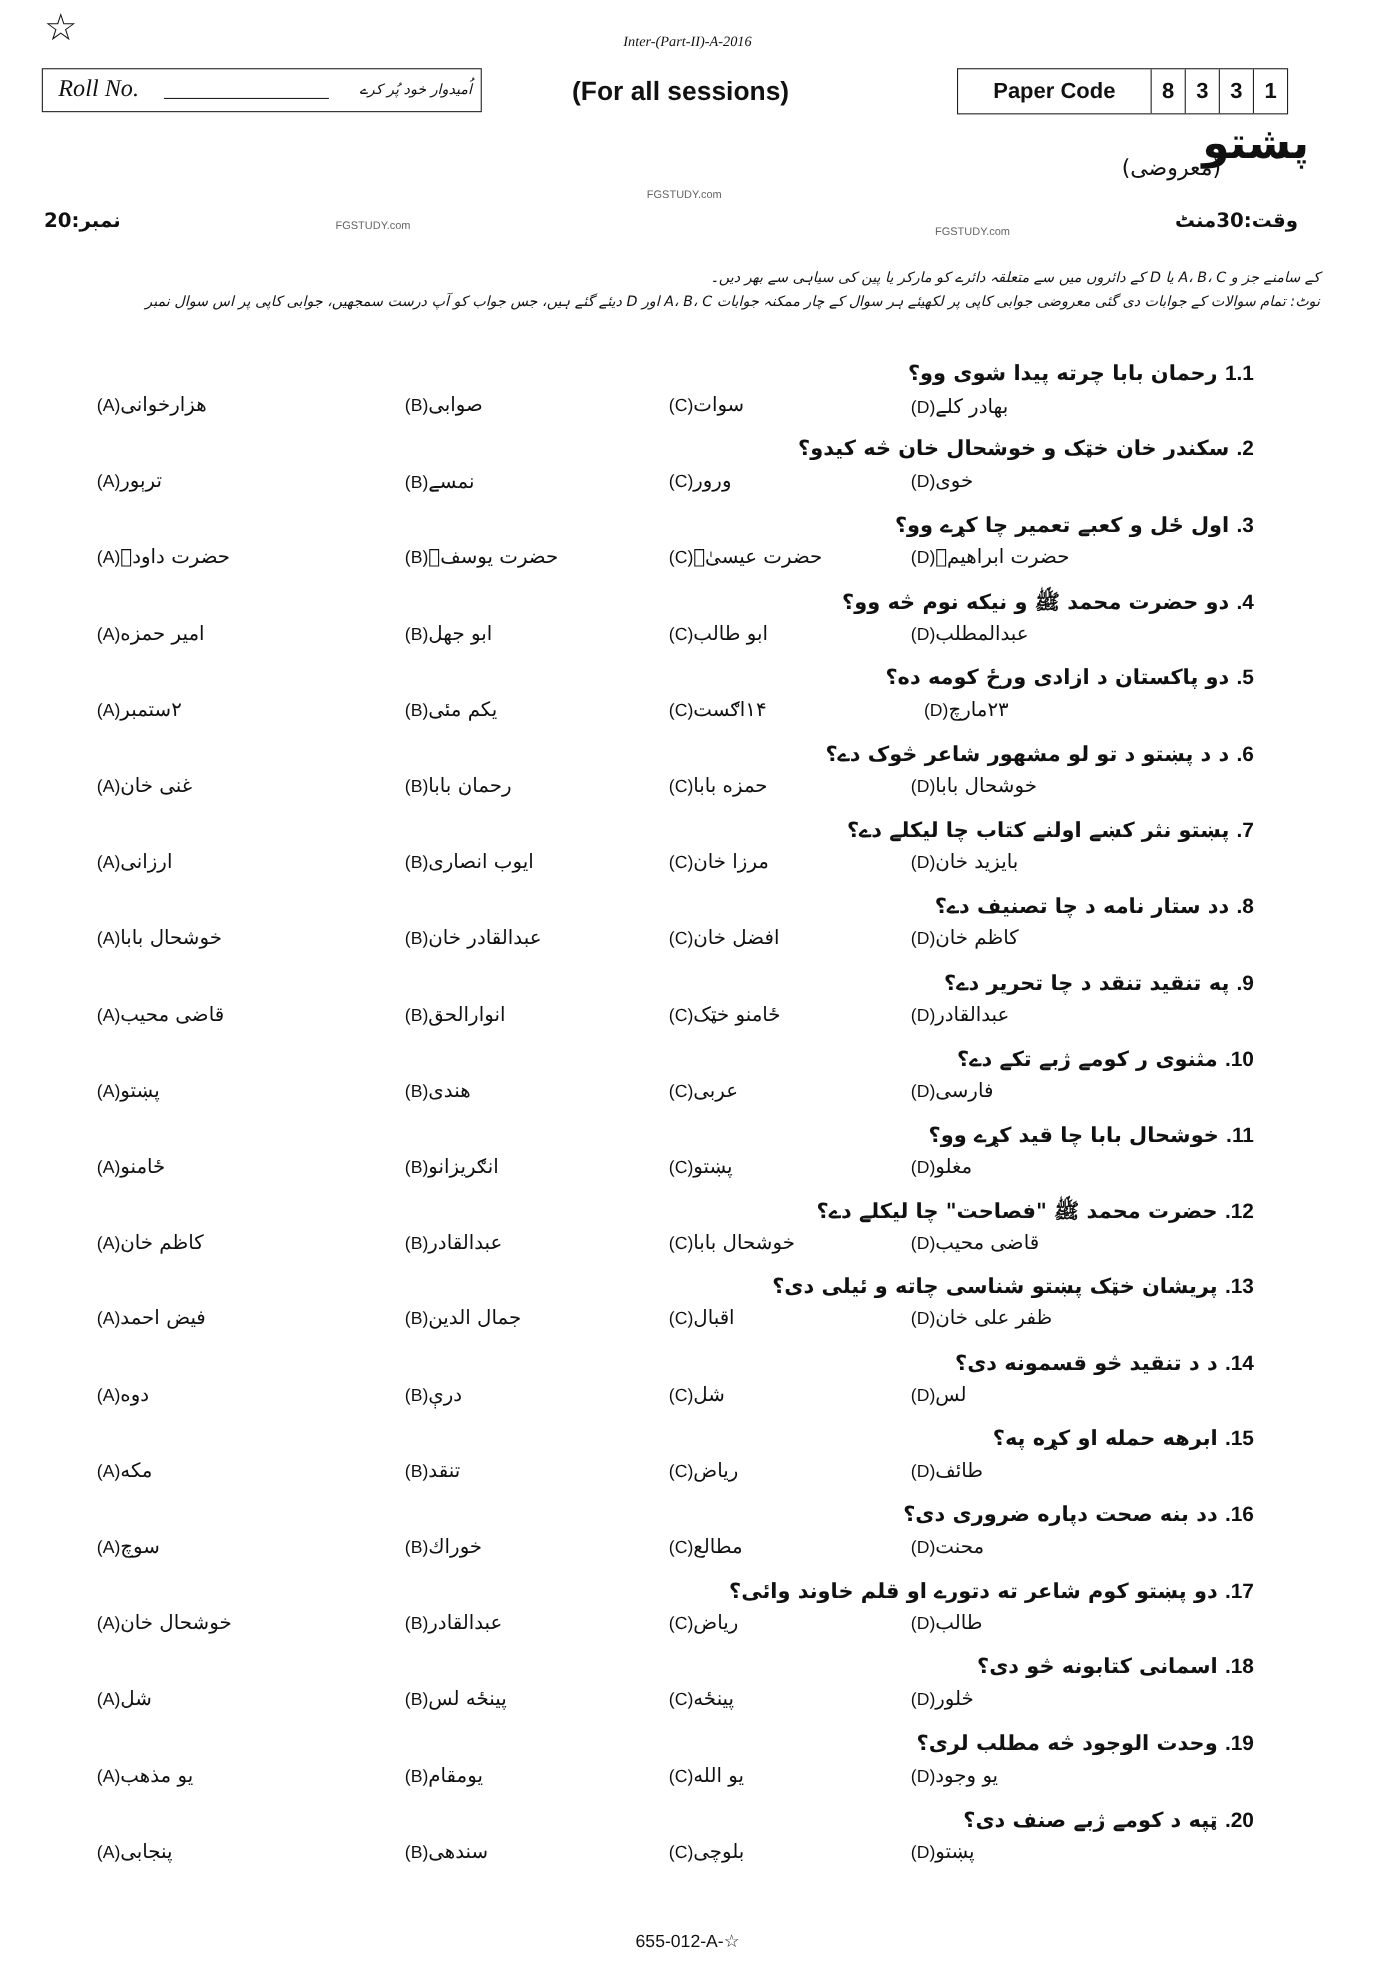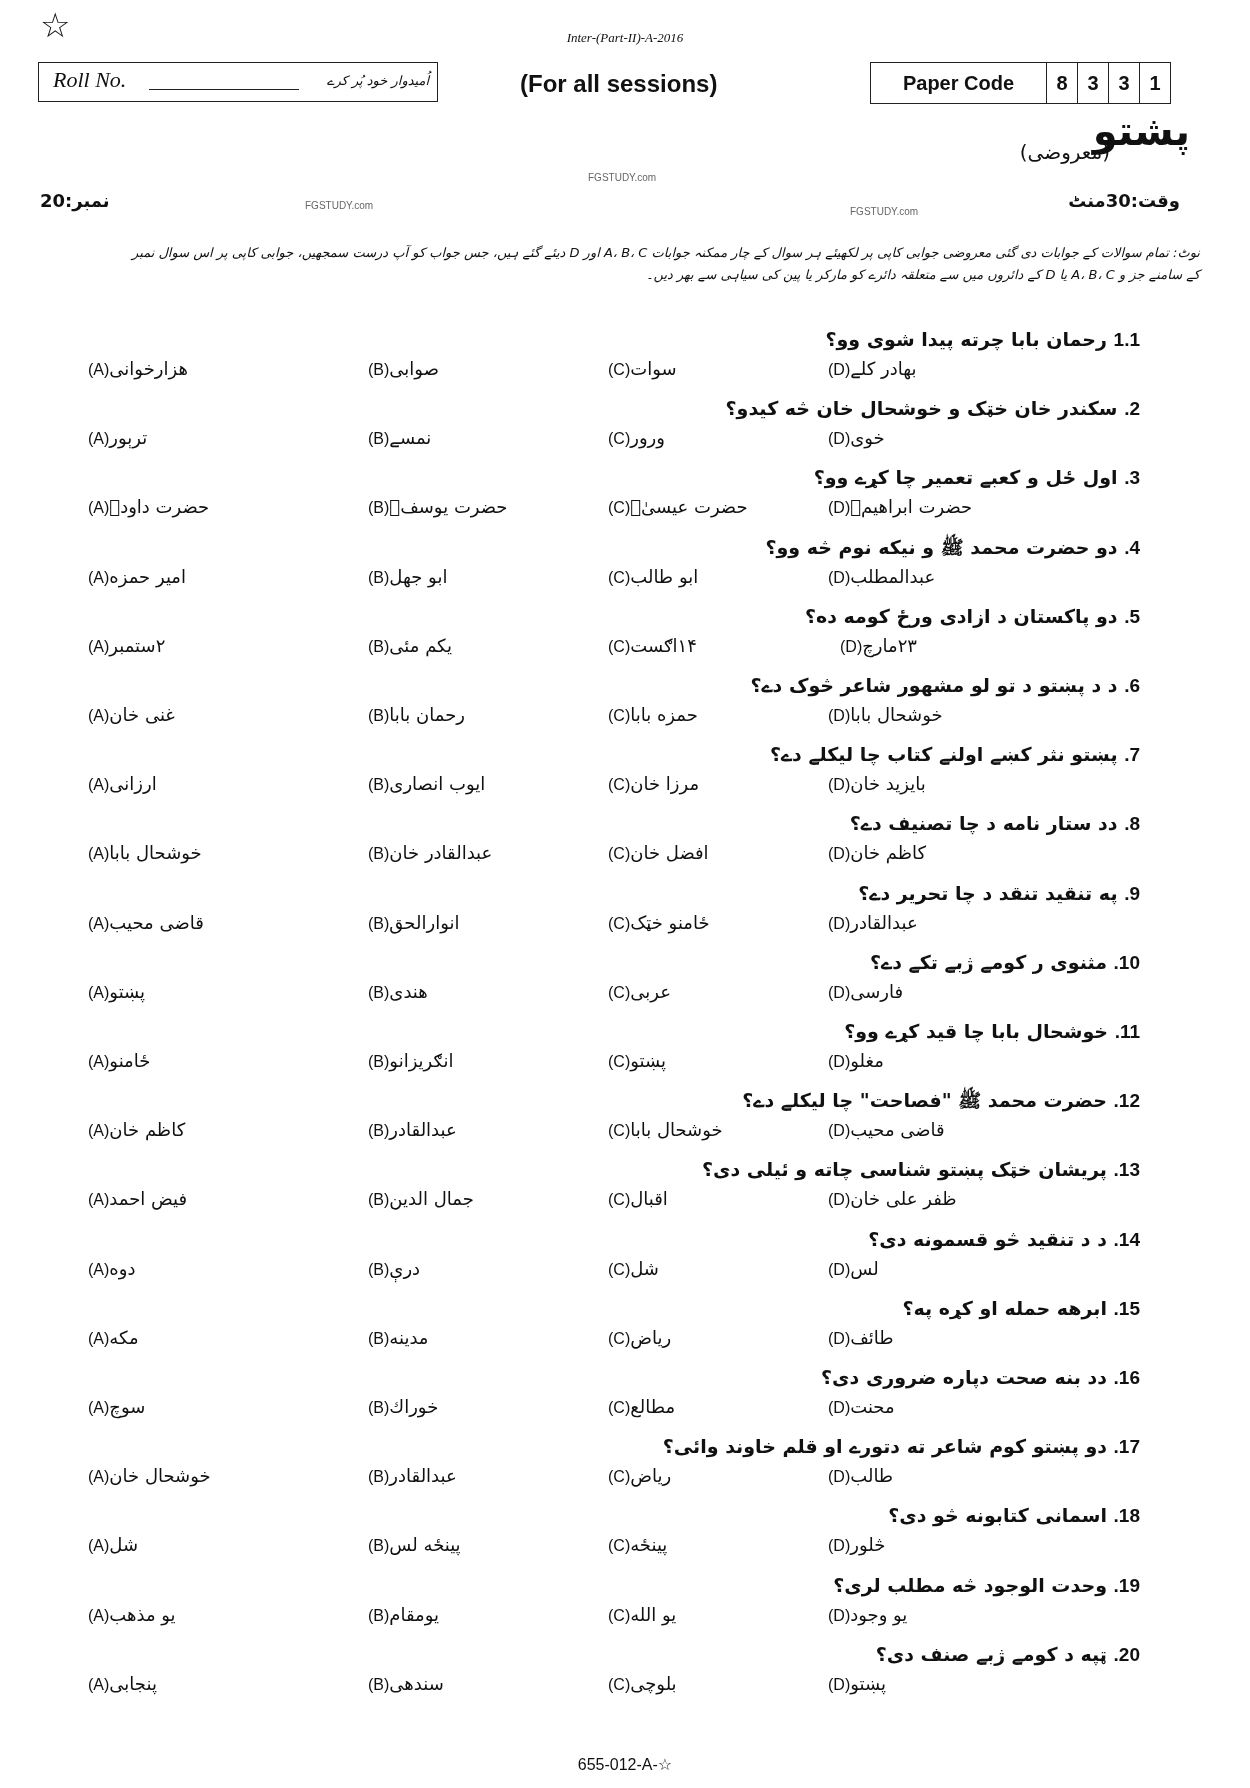--- a/index.html
+++ b/index.html
@@ -60,22 +60,22 @@
 
 <div class="abs subject">پشتو</div>
 <div class="abs subject-sub">(معروضی)</div>
 <div class="abs wm-small" style="left:588px;top:172px">FGSTUDY.com</div>
 <div class="abs time">وقت:30منٹ</div>
 <div class="abs marks">نمبر:20</div>
 <div class="abs wm-small" style="left:305px;top:200px">FGSTUDY.com</div>
 <div class="abs wm-small" style="left:850px;top:206px">FGSTUDY.com</div>
 
 <div class="abs note">
+  <div>کے سامنے جز و A، B، C یا D کے دائروں میں سے متعلقہ دائرے کو مارکر یا پین کی سیاہی سے بھر دیں۔</div>
   <div>نوٹ: تمام سوالات کے جوابات دی گئی معروضی جوابی کاپی پر لکھیئے ہر سوال کے چار ممکنہ جوابات A، B، C اور D دیئے گئے ہیں، جس جواب کو آپ درست سمجھیں، جوابی کاپی پر اس سوال نمبر</div>
-  <div>کے سامنے جز و A، B، C یا D کے دائروں میں سے متعلقہ دائرے کو مارکر یا پین کی سیاہی سے بھر دیں۔</div>
 </div>
 
 <div class="abs big-wm">FGSTUDY</div>
 <div class="abs big-wm2">FAST &amp; GOOD STUDY</div>
 
 <div id="questions">
     <div class="abs q" style="top: 328px;"><span class="num">1.1</span> <span>رحمان بابا چرته پیدا شوی وو؟</span></div>
     <div class="abs opt optD" style="top: 358px;"><span>بهادر کلے</span><span class="lbl">(D)</span></div>
     <div class="abs opt optC" style="top: 358px;"><span>سوات</span><span class="lbl">(C)</span></div>
     <div class="abs opt optB" style="top: 358px;"><span>صوابی</span><span class="lbl">(B)</span></div>
@@ -141,21 +141,21 @@
     <div class="abs opt optB" style="top: 1188.4px;"><span>جمال الدین</span><span class="lbl">(B)</span></div>
     <div class="abs opt optA" style="top: 1188.4px;"><span>فیض احمد</span><span class="lbl">(A)</span></div>
     <div class="abs q" style="top: 1227.6px;"><span class="num">14.</span> <span>د د تنقید څو قسمونه دی؟</span></div>
     <div class="abs opt optD" style="top: 1257.6px;"><span>لس</span><span class="lbl">(D)</span></div>
     <div class="abs opt optC" style="top: 1257.6px;"><span>شل</span><span class="lbl">(C)</span></div>
     <div class="abs opt optB" style="top: 1257.6px;"><span>درې</span><span class="lbl">(B)</span></div>
     <div class="abs opt optA" style="top: 1257.6px;"><span>دوه</span><span class="lbl">(A)</span></div>
     <div class="abs q" style="top: 1296.8px;"><span class="num">15.</span> <span>ابرهه حمله او کړه په؟</span></div>
     <div class="abs opt optD" style="top: 1326.8px;"><span>طائف</span><span class="lbl">(D)</span></div>
     <div class="abs opt optC" style="top: 1326.8px;"><span>ریاض</span><span class="lbl">(C)</span></div>
-    <div class="abs opt optB" style="top: 1326.8px;"><span>مدینه</span><span class="lbl">(B)</span></div>
+    <div class="abs opt optB" style="top: 1326.8px;"><span>تنقد</span><span class="lbl">(B)</span></div>
     <div class="abs opt optA" style="top: 1326.8px;"><span>مکه</span><span class="lbl">(A)</span></div>
     <div class="abs q" style="top: 1366px;"><span class="num">16.</span> <span>دد بنه صحت دپاره ضروری دی؟</span></div>
     <div class="abs opt optD" style="top: 1396px;"><span>محنت</span><span class="lbl">(D)</span></div>
     <div class="abs opt optC" style="top: 1396px;"><span>مطالع</span><span class="lbl">(C)</span></div>
     <div class="abs opt optB" style="top: 1396px;"><span>خوراك</span><span class="lbl">(B)</span></div>
     <div class="abs opt optA" style="top: 1396px;"><span>سوچ</span><span class="lbl">(A)</span></div>
     <div class="abs q" style="top: 1435.2px;"><span class="num">17.</span> <span>دو پښتو کوم شاعر ته دتورے او قلم خاوند وائی؟</span></div>
     <div class="abs opt optD" style="top: 1465.2px;"><span>طالب</span><span class="lbl">(D)</span></div>
     <div class="abs opt optC" style="top: 1465.2px;"><span>ریاض</span><span class="lbl">(C)</span></div>
     <div class="abs opt optB" style="top: 1465.2px;"><span>عبدالقادر</span><span class="lbl">(B)</span></div>

